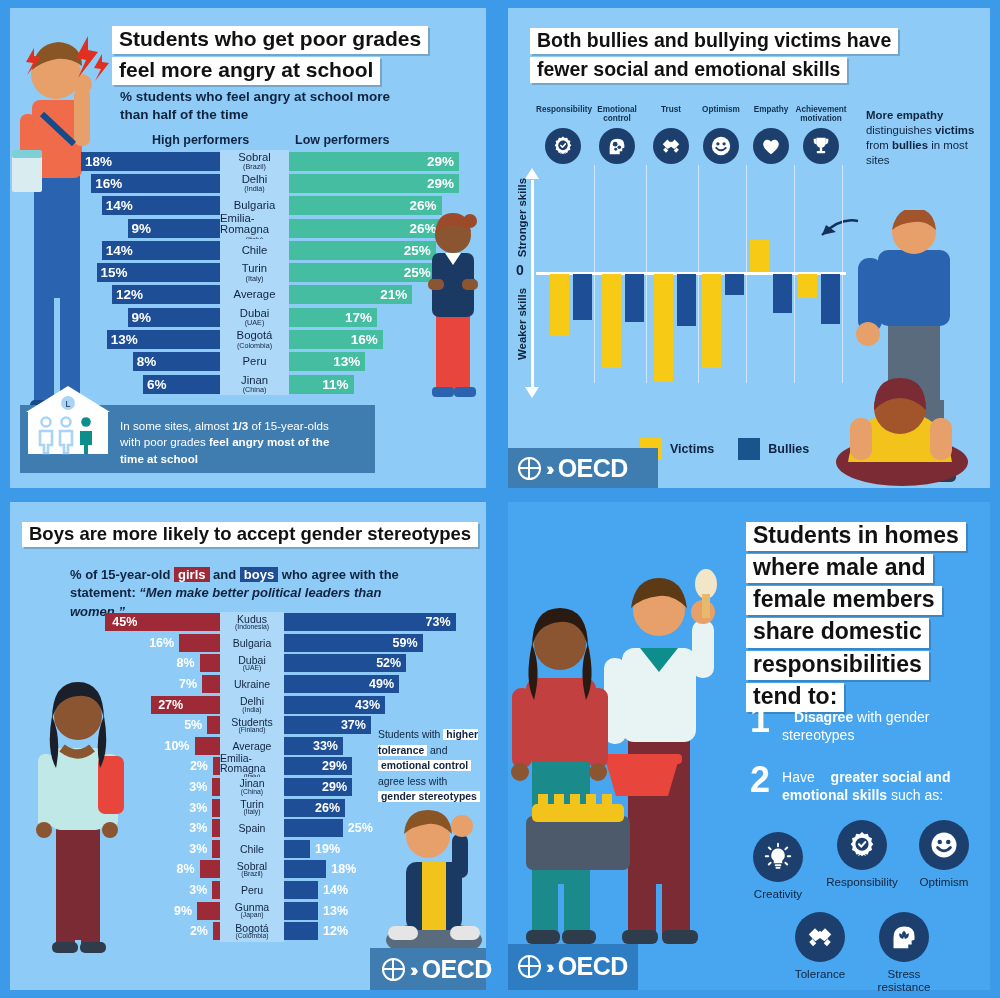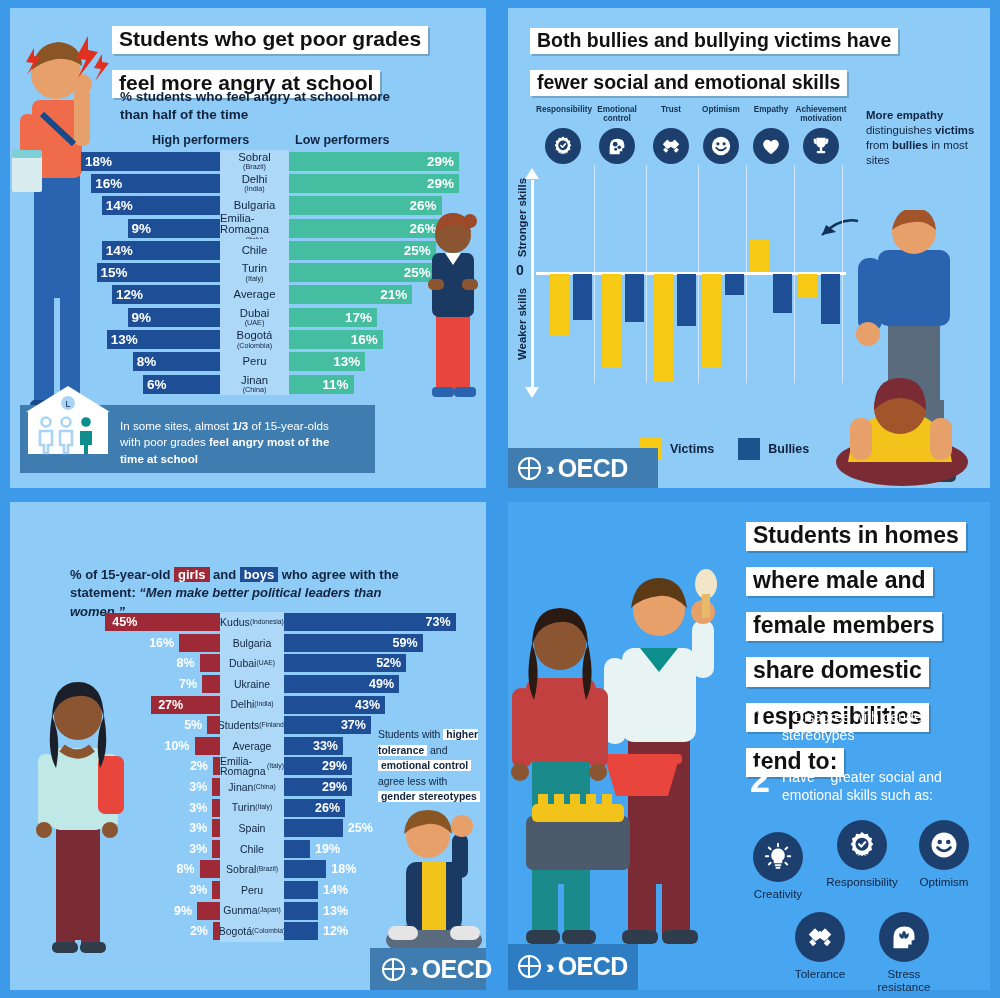--- a/index.html
+++ b/index.html
@@ -15,21 +15,21 @@
   #panel-angry   { left: 10px;  top: 8px;   width: 476px; height: 480px; background: #8ecbf7; }
   #panel-bully   { left: 508px; top: 8px;   width: 482px; height: 480px; background: #8ecbf7; }
   #panel-gender  { left: 10px;  top: 502px; width: 476px; height: 488px; background: #8ecbf7; }
   #panel-home    { left: 508px; top: 502px; width: 482px; height: 488px; background: #48a5ef; }
 
   
   .headline { display: inline-block; background: #fff; color: #111;
     font-weight: bold; line-height: 1.18; padding: 1px 7px 2px 7px;
     box-shadow: 2px 2px 0 rgba(0,0,0,.18); }
   .hl-wrap { position: absolute; }
-  .hl-wrap span { display: inline-block; margin-bottom: 16px; }
+  .hl-wrap span { display: inline-block; margin-bottom: 3px; }
 
   
   #p1-title { left: 112px; top: 26px; width: 340px; font-size: 21px; }
   #p1-sub { position: absolute; left: 120px; top: 88px; width: 290px;
     font-size: 13.5px; font-weight: bold; color: #11243f; line-height: 1.32; }
   #p1-colhead { position: absolute; left: 112px; top: 133px; width: 355px;
     font-size: 12.5px; font-weight: bold; color: #11243f; }
   #p1-colhead .lh { position: absolute; left: 16px; padding-left: 24px; }
   #p1-colhead .rh { position: absolute; left: 183px; }
 
@@ -122,41 +122,41 @@
   #p3-sub i { font-weight: bold; font-style: italic; }
 
   .g-rows { position: absolute; left: 20px; top: 612px; width: 450px; }
   .g-row { display: flex; align-items: stretch; height: 20.6px; }
   .g-left { width: 200px; display: flex; justify-content: flex-end; }
   .g-lbar { background: #9e2a38; height: 18px; align-self: center; position: relative;
     display: flex; align-items: center; }
   .g-lbar span { position: absolute; right: 100%; margin-right: 5px; color: #fff;
     font-size: 12.5px; font-weight: bold; white-space: nowrap; }
   .g-lbar.wide span { position: static; margin: 0 0 0 7px; }
-  .g-mid { width: 64px; background: #aed8f8; display: flex; flex-direction: row;
+  .g-mid { width: 64px; background: #aed8f8; display: flex; flex-direction: column;
     align-items: center; justify-content: center; line-height: 1; }
   .g-mid .nm { font-size: 10.5px; color: #10243f; }
   .g-mid .sb { font-size: 6.8px; color: #10243f; }
   .g-right { width: 186px; display: flex; }
   .g-rbar { background: #1e4f96; height: 18px; align-self: center; position: relative;
     display: flex; align-items: center; justify-content: flex-end; }
   .g-rbar span { color: #fff; font-size: 12.5px; font-weight: bold; padding-right: 5px; }
   .g-rbar.out span { position: absolute; left: 100%; padding: 0 0 0 5px; }
 
   #p3-note { position: absolute; left: 378px; top: 727px; width: 106px;
     font-size: 10.4px; color: #11243f; line-height: 1.5; }
   #p3-note .mark { background: #fff; padding: 0 3px; font-weight: bold; }
 
   
   #p4-title { left: 746px; top: 522px; width: 230px; font-size: 23px; }
   #p4-title .headline { padding: 0 7px 2px; }
   .p4-point { position: absolute; display: flex; gap: 12px; align-items: flex-start; }
   .p4-point .num { color: #fff; font-size: 36px; font-weight: bold; line-height: .9; }
   .p4-point .txt { color: #fff; font-size: 14px; line-height: 1.3; padding-top: 4px; width: 178px; }
-  .p4-point .txt b { font-weight: normal; padding-left: 12px; }
+  .p4-point .txt b { font-weight: bold; padding-left: 12px; }
   #p4-pt1 { left: 750px; top: 704px; }
   #p4-pt2 { left: 750px; top: 764px; }
 
   .p4-icons { position: absolute; left: 738px; top: 820px; width: 250px; }
   .p4-icon { position: absolute; width: 80px; text-align: center; }
   .p4-icon .circ { width: 50px; height: 50px; border-radius: 50%; background: #1c3f6e;
     margin: 0 auto; display: flex; align-items: center; justify-content: center; }
   .p4-icon .cap { font-size: 11.6px; color: #11243f; margin-top: 5px; line-height: 1.15; }
 
   
@@ -562,20 +562,23 @@
 
   <div id="p2-footband"></div>
   <div class="oecd" id="p2-oecd">
     <span class="globe"></span>
     <span class="chev">››</span>
     <span>OECD</span>
   </div>
 
   <div class="panel" id="panel-gender"></div>
 
+  <div class="hl-wrap" id="p3-title">
+    <span class="headline">Boys are more likely to accept gender stereotypes</span>
+  </div>
 
   <div id="p3-sub">
     <span>% of 15-year-old </span><span class="chip-g">girls</span><span> and </span><span class="chip-b">boys</span><span> who agree with the statement: </span><i>“Men make better political leaders than women.”</i>
   </div>
 
   <div class="g-rows" id="p3-rows">
       <div class="g-row">
         <div class="g-left">
           <div class="g-lbar wide" style="width:114.74999999999999px">
             <span>45%</span>

